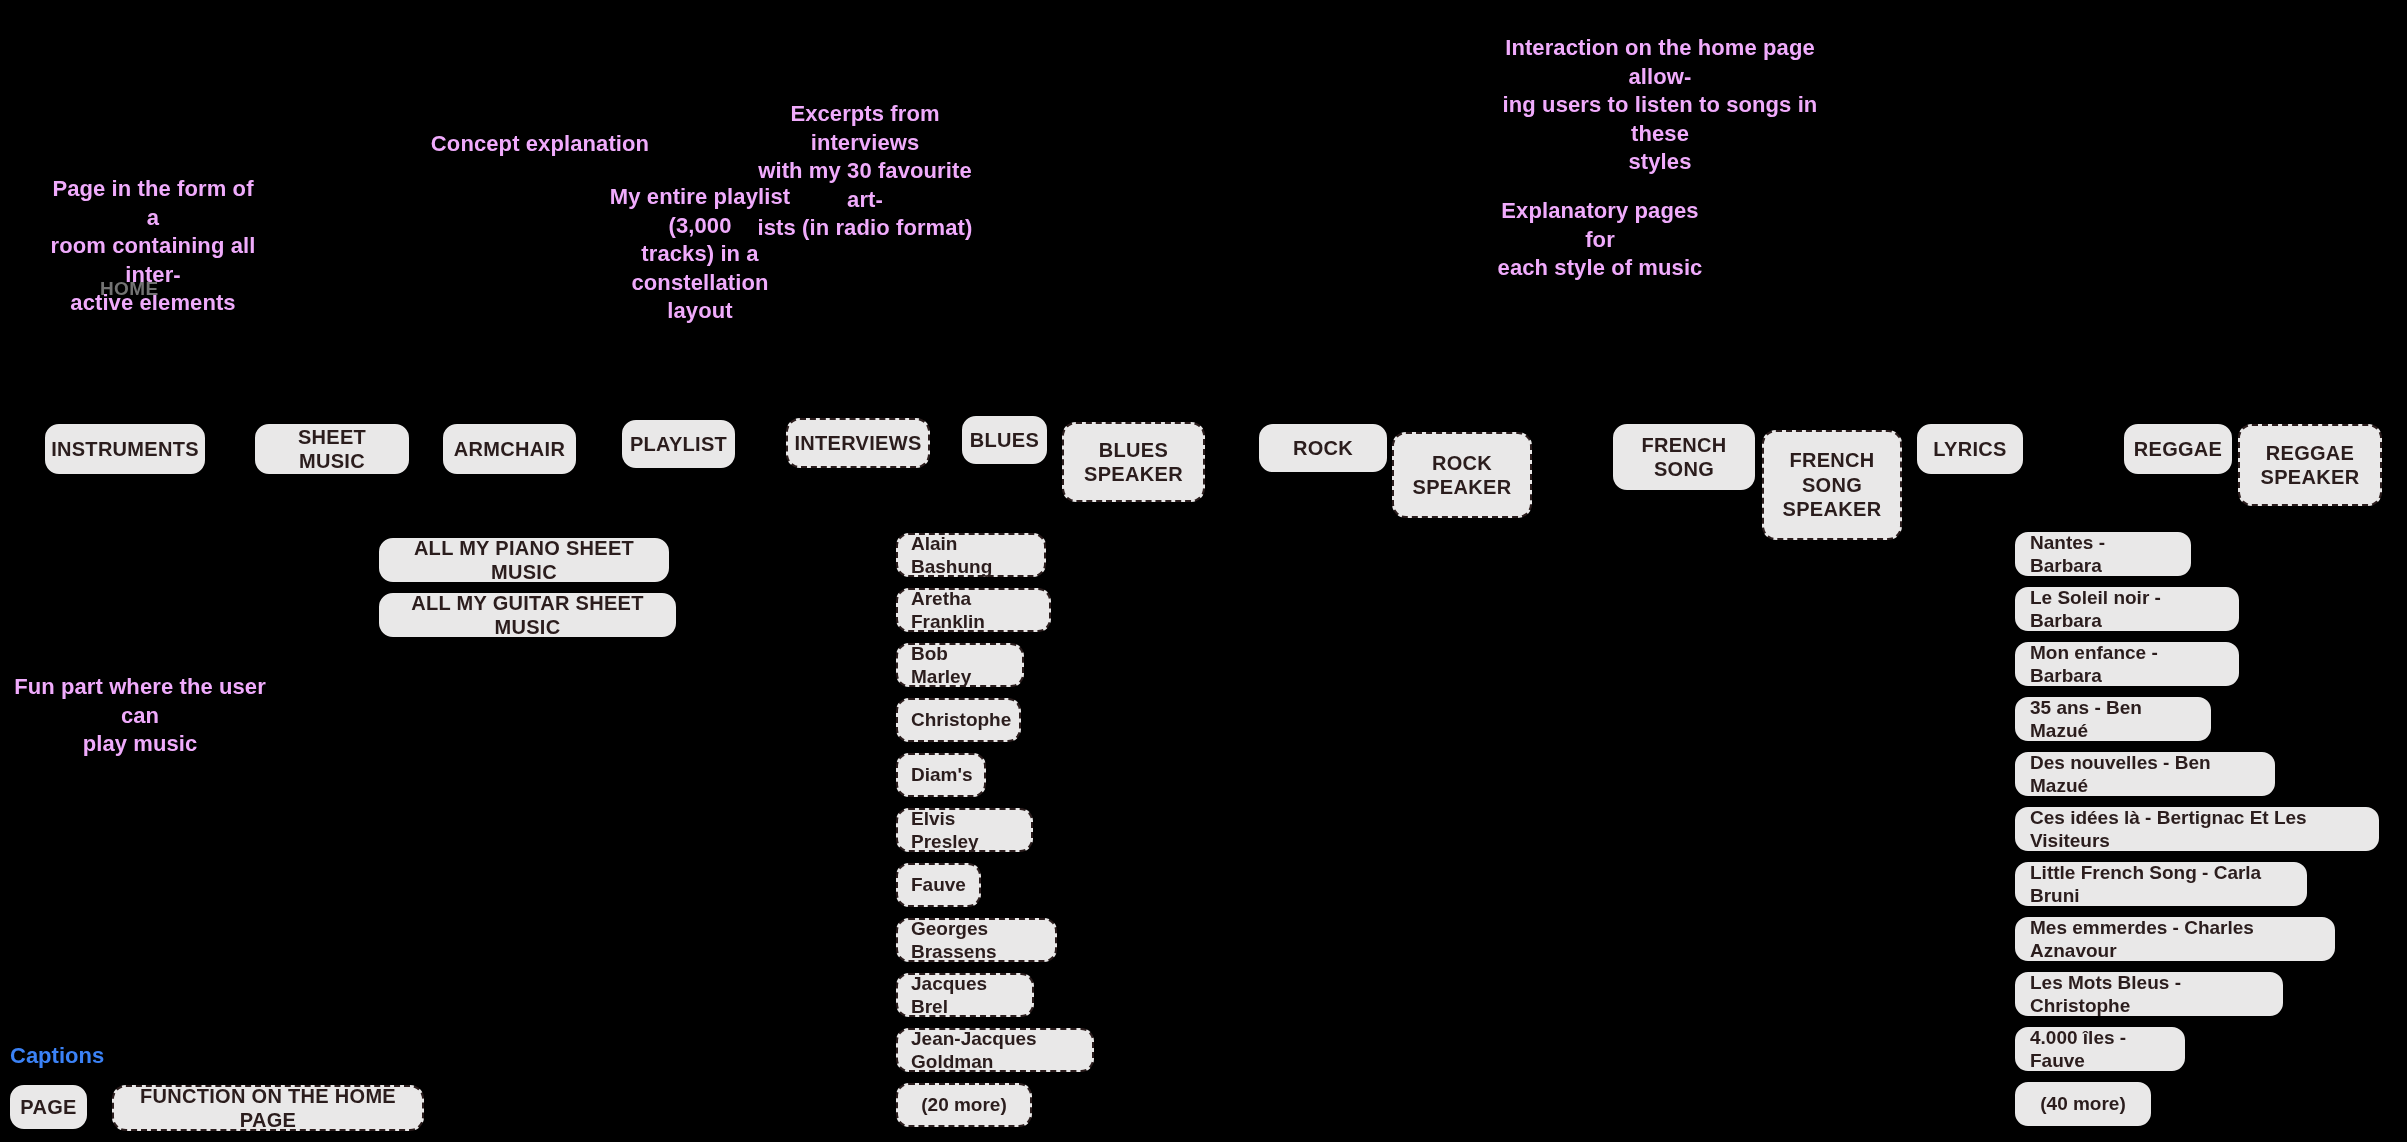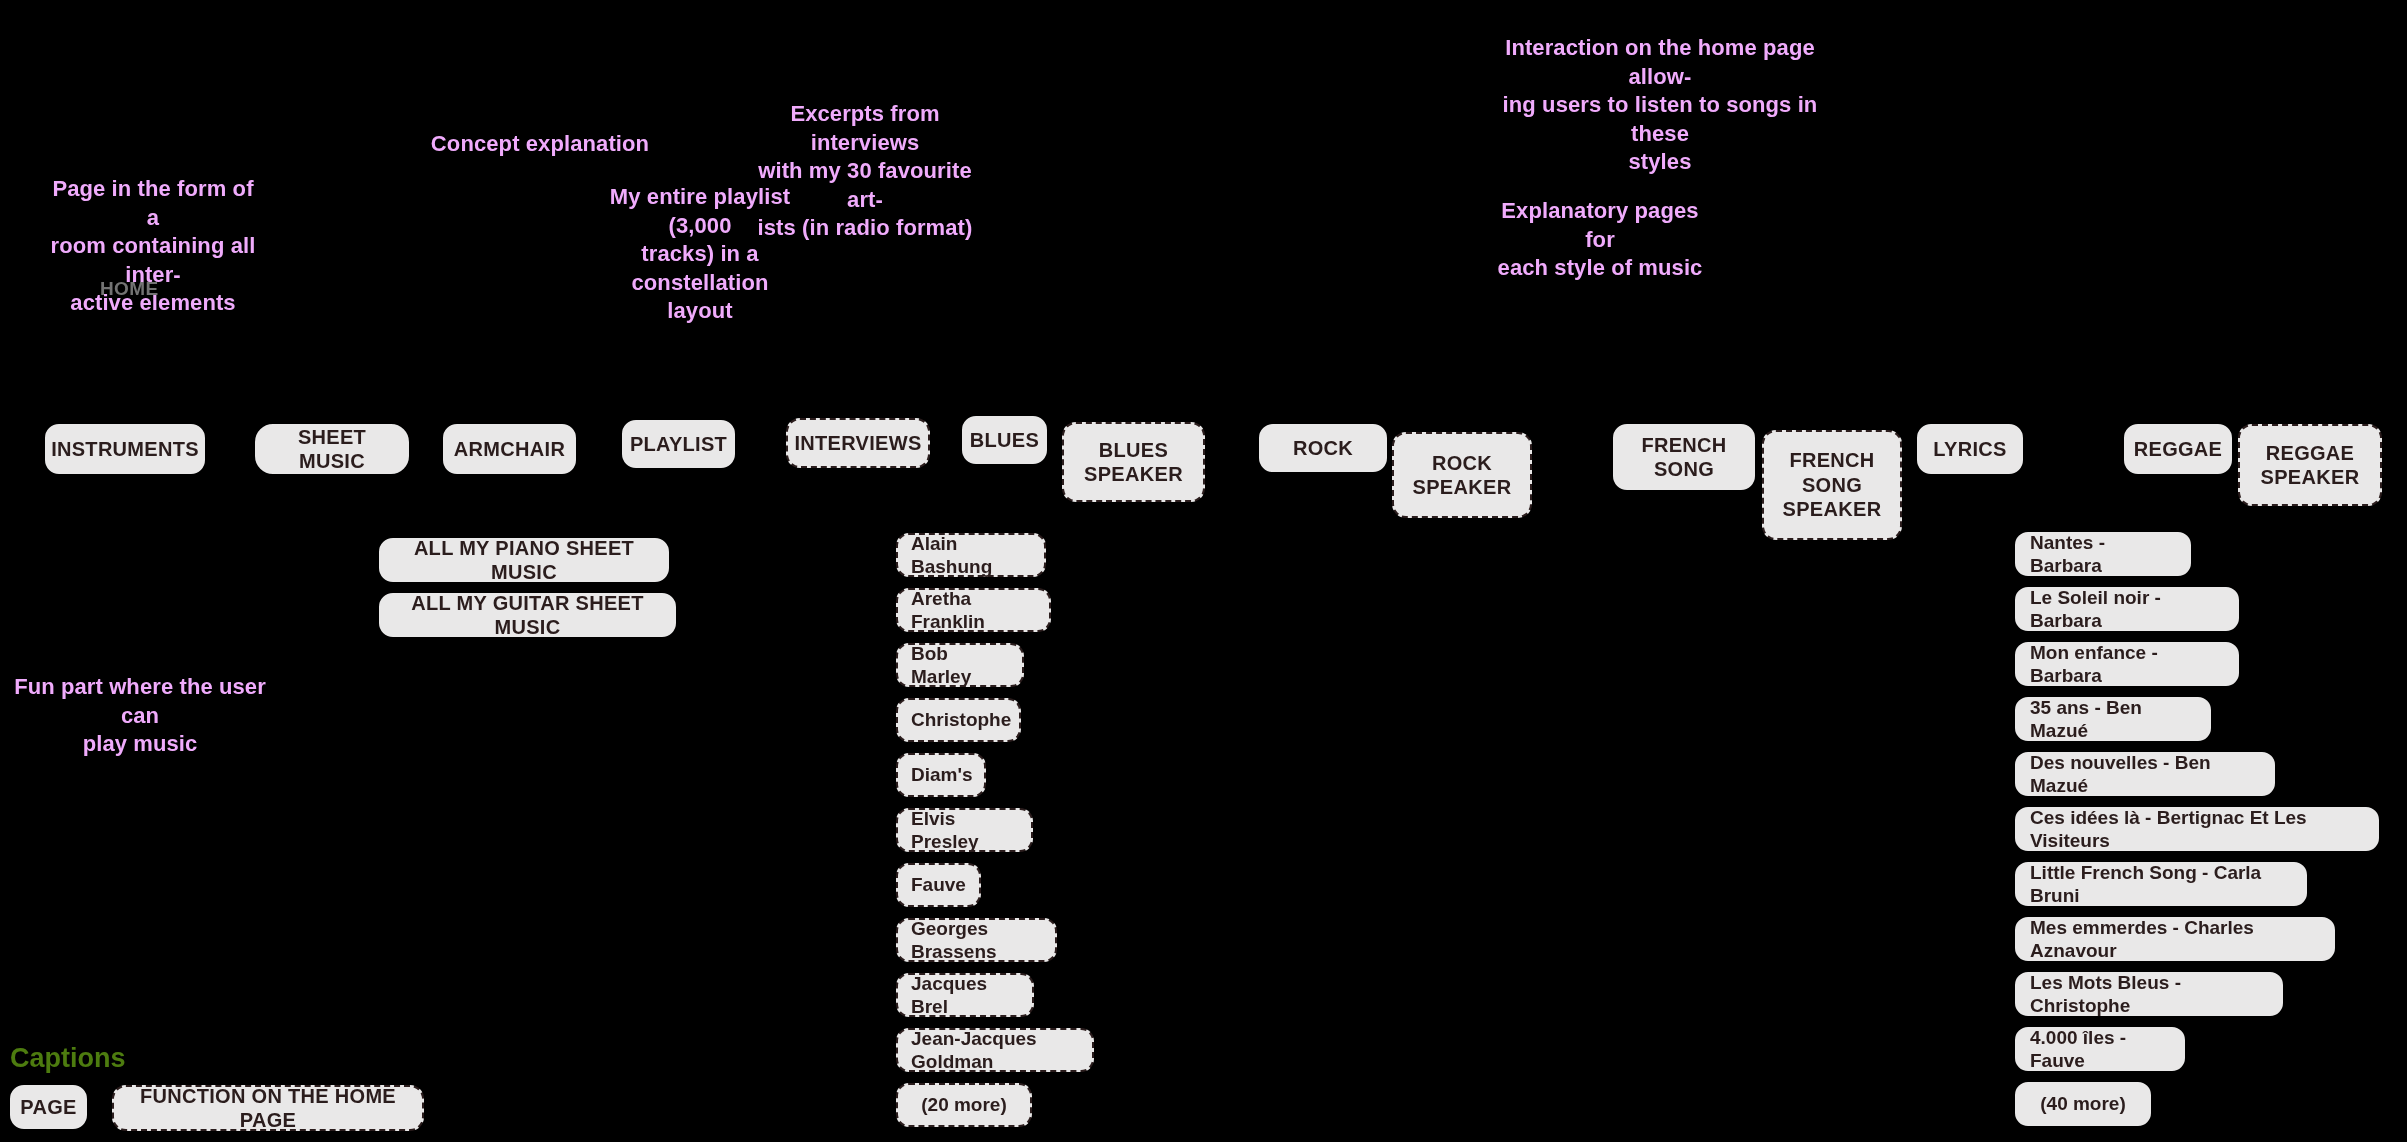--- a/index.html
+++ b/index.html
@@ -77,23 +77,23 @@
     justify-content: flex-start;
     text-align: left;
     padding-left: 13px;
     font-size: 19px;
   }
   .node.item.center { justify-content: center; text-align: center; padding-left: 10px;}
 
   
   .legend-title {
     position: absolute;
-    color: #4d7c0f;
+    color: #3b82f6;
     font-weight: 700;
-    font-size: 27px;
+    font-size: 22px;
     font-family: "Liberation Sans", sans-serif;
   }
 </style>
 </head>
 <body>
 
 <div id="canvas">
 
 <div class="annot" style="left: 48px; top: 175px; width: 210px; text-align: center;">Page in the form of a
 room containing all inter-
@@ -107,21 +107,21 @@
 ists (in radio format)</div>
     <div class="annot" style="left: 1480px; top: 34px; width: 360px; text-align: center;">Interaction on the home page allow-
 ing users to listen to songs in these
 styles</div>
     <div class="annot" style="left: 1490px; top: 197px; width: 220px; text-align: center;">Explanatory pages for
 each style of music</div>
     <div class="annot" style="left: 0px; top: 673px; width: 280px; text-align: center;">Fun part where the user can
 play music</div>
     <div class="root-label" style="left: 100px; top: 278px;">HOME</div>
     <div class="node solid caps" style="left: 45px; top: 424px; width: 160px; height: 50px;">INSTRUMENTS</div>
-    <div class="node solid caps" style="left: 255px; top: 424px; width: 154px; height: 50px; border-radius: 18px;">SHEET MUSIC</div>
+    <div class="node solid caps" style="left: 255px; top: 424px; width: 154px; height: 50px;">SHEET MUSIC</div>
     <div class="node solid caps" style="left: 443px; top: 424px; width: 133px; height: 50px;">ARMCHAIR</div>
     <div class="node solid caps" style="left: 622px; top: 420px; width: 113px; height: 48px;">PLAYLIST</div>
     <div class="node dashed caps" style="left: 786px; top: 418px; width: 144px; height: 50px;">INTERVIEWS</div>
     <div class="node solid caps" style="left: 962px; top: 416px; width: 85px; height: 48px;">BLUES</div>
     <div class="node dashed caps" style="left: 1062px; top: 422px; width: 143px; height: 80px;">BLUES
 SPEAKER</div>
     <div class="node solid caps" style="left: 1259px; top: 424px; width: 128px; height: 48px;">ROCK</div>
     <div class="node dashed caps" style="left: 1392px; top: 432px; width: 140px; height: 86px;">ROCK
 SPEAKER</div>
     <div class="node solid caps" style="left: 1613px; top: 424px; width: 142px; height: 66px;">FRENCH

